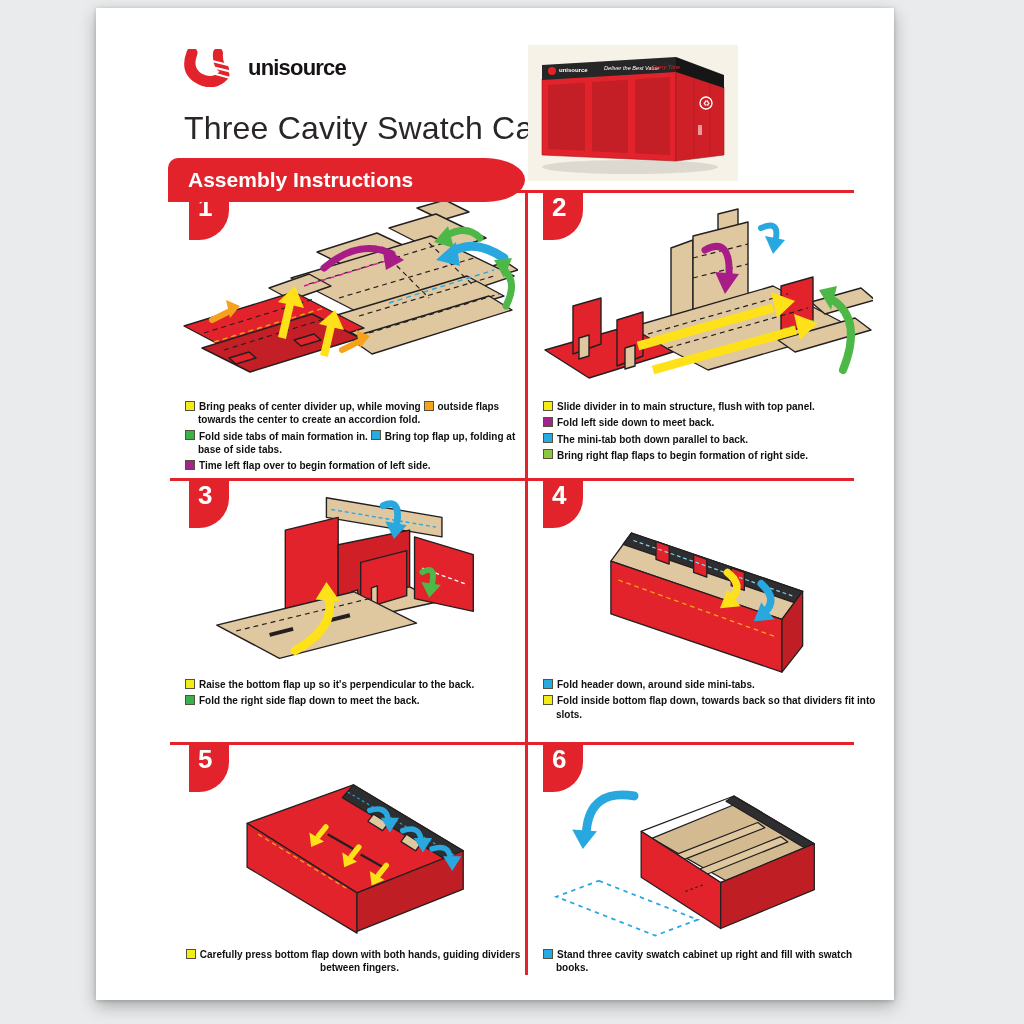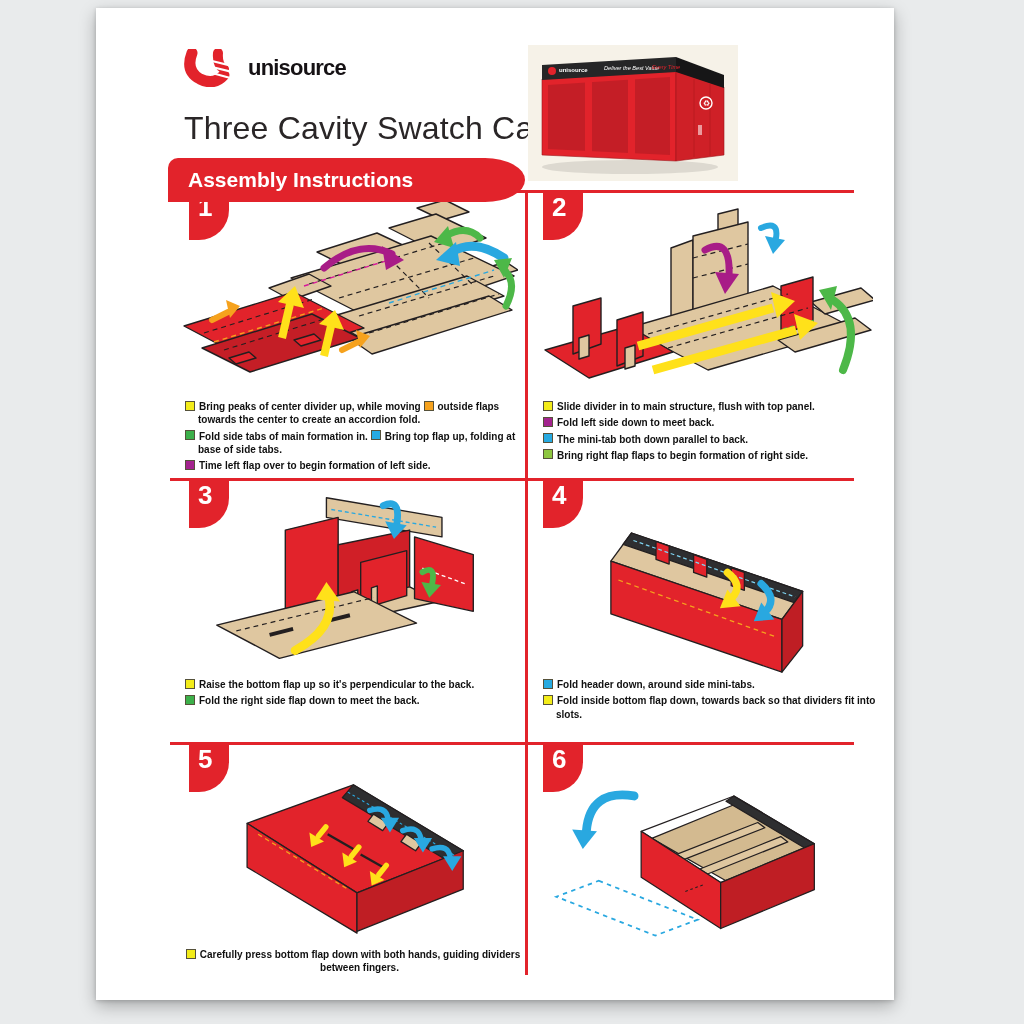--- a/index.html
+++ b/index.html
@@ -350,14 +350,17 @@
       <p class="instr-line"><span class="bullet sq-yellow"></span><span>Raise the bottom flap up so it's perpendicular to the back. </span></p>
       <p class="instr-line"><span class="bullet sq-green"></span><span>Fold the right side flap down to meet the back. </span></p>
     </div>
   <div class="bullets" style="left:447px;top:670px;">
       <p class="instr-line"><span class="bullet sq-blue"></span><span>Fold header down, around side mini-tabs. </span></p>
       <p class="instr-line"><span class="bullet sq-yellow"></span><span>Fold inside bottom flap down, towards back so that dividers fit into slots. </span></p>
     </div>
   <div class="bullets" style="left:89px;top:940px;text-align:center;">
       <p class="instr-line"><span class="bullet sq-yellow"></span><span>Carefully press bottom flap down with both hands, guiding dividers between fingers. </span></p>
     </div>
+  <div class="bullets" style="left:447px;top:940px;">
+      <p class="instr-line"><span class="bullet sq-blue"></span><span>Stand three cavity swatch cabinet up right and fill with swatch books. </span></p>
+    </div>
 
 </div>
 
 </body></html>

